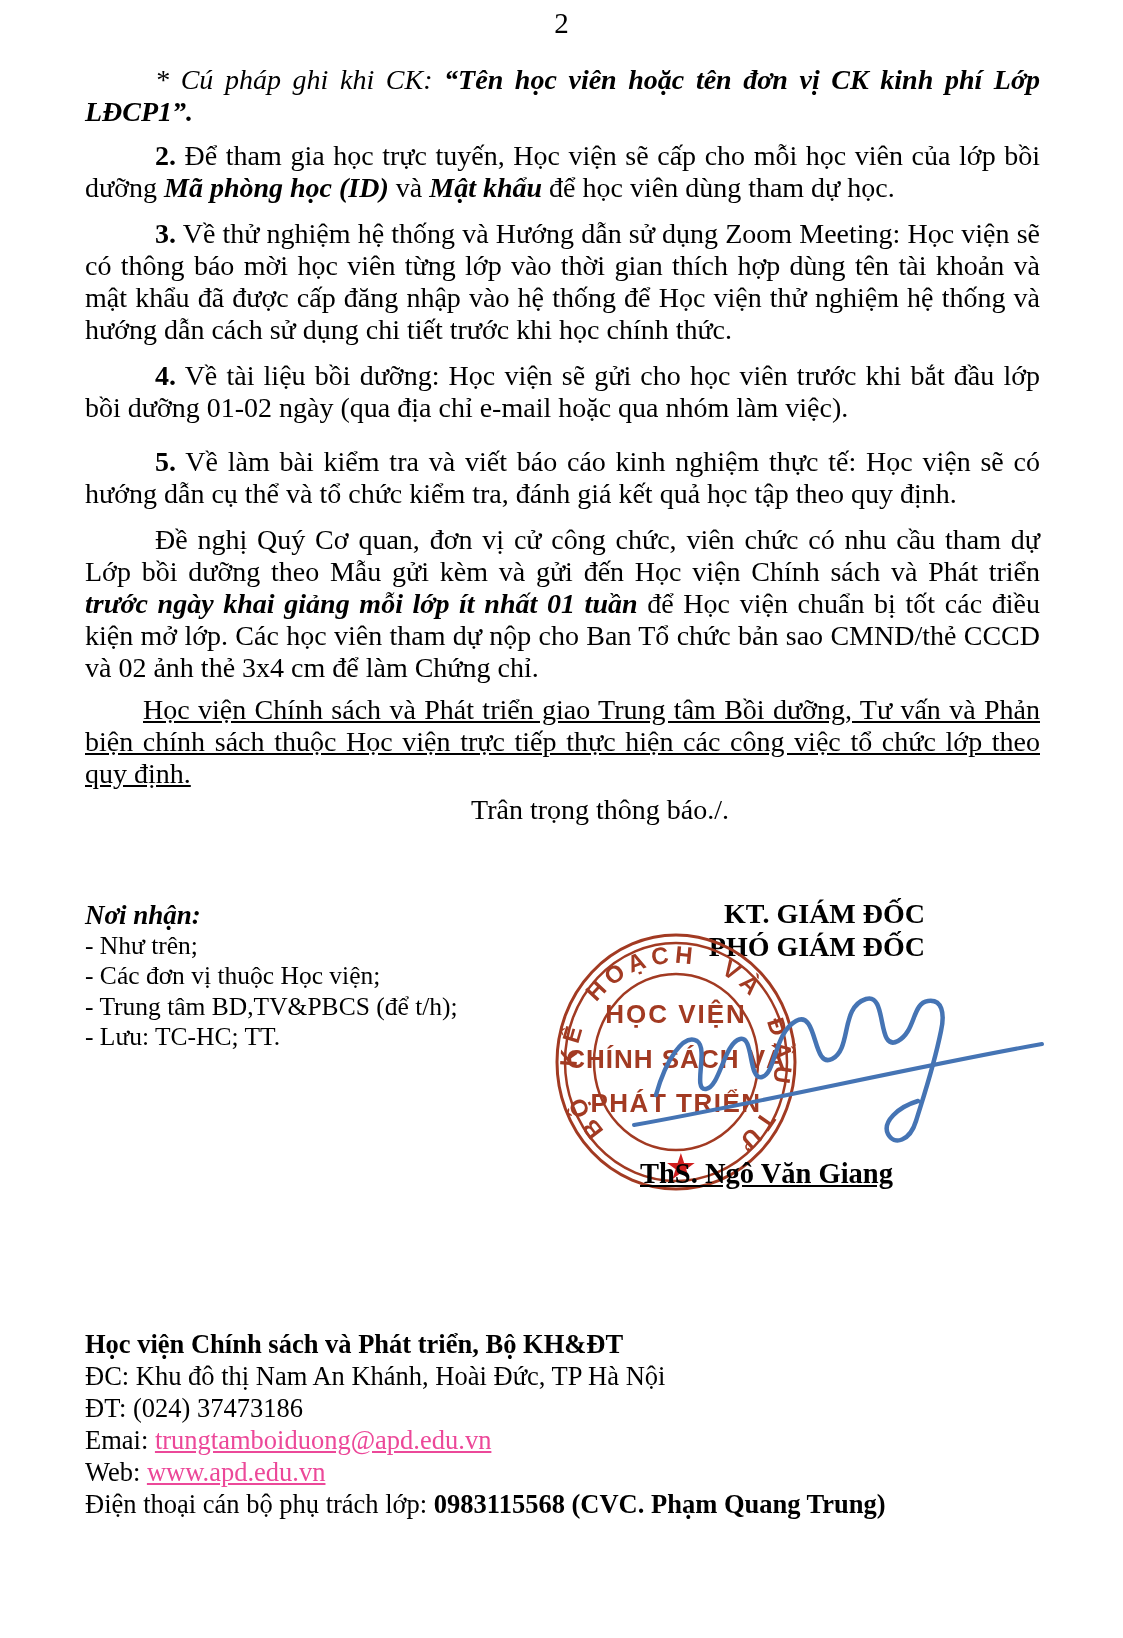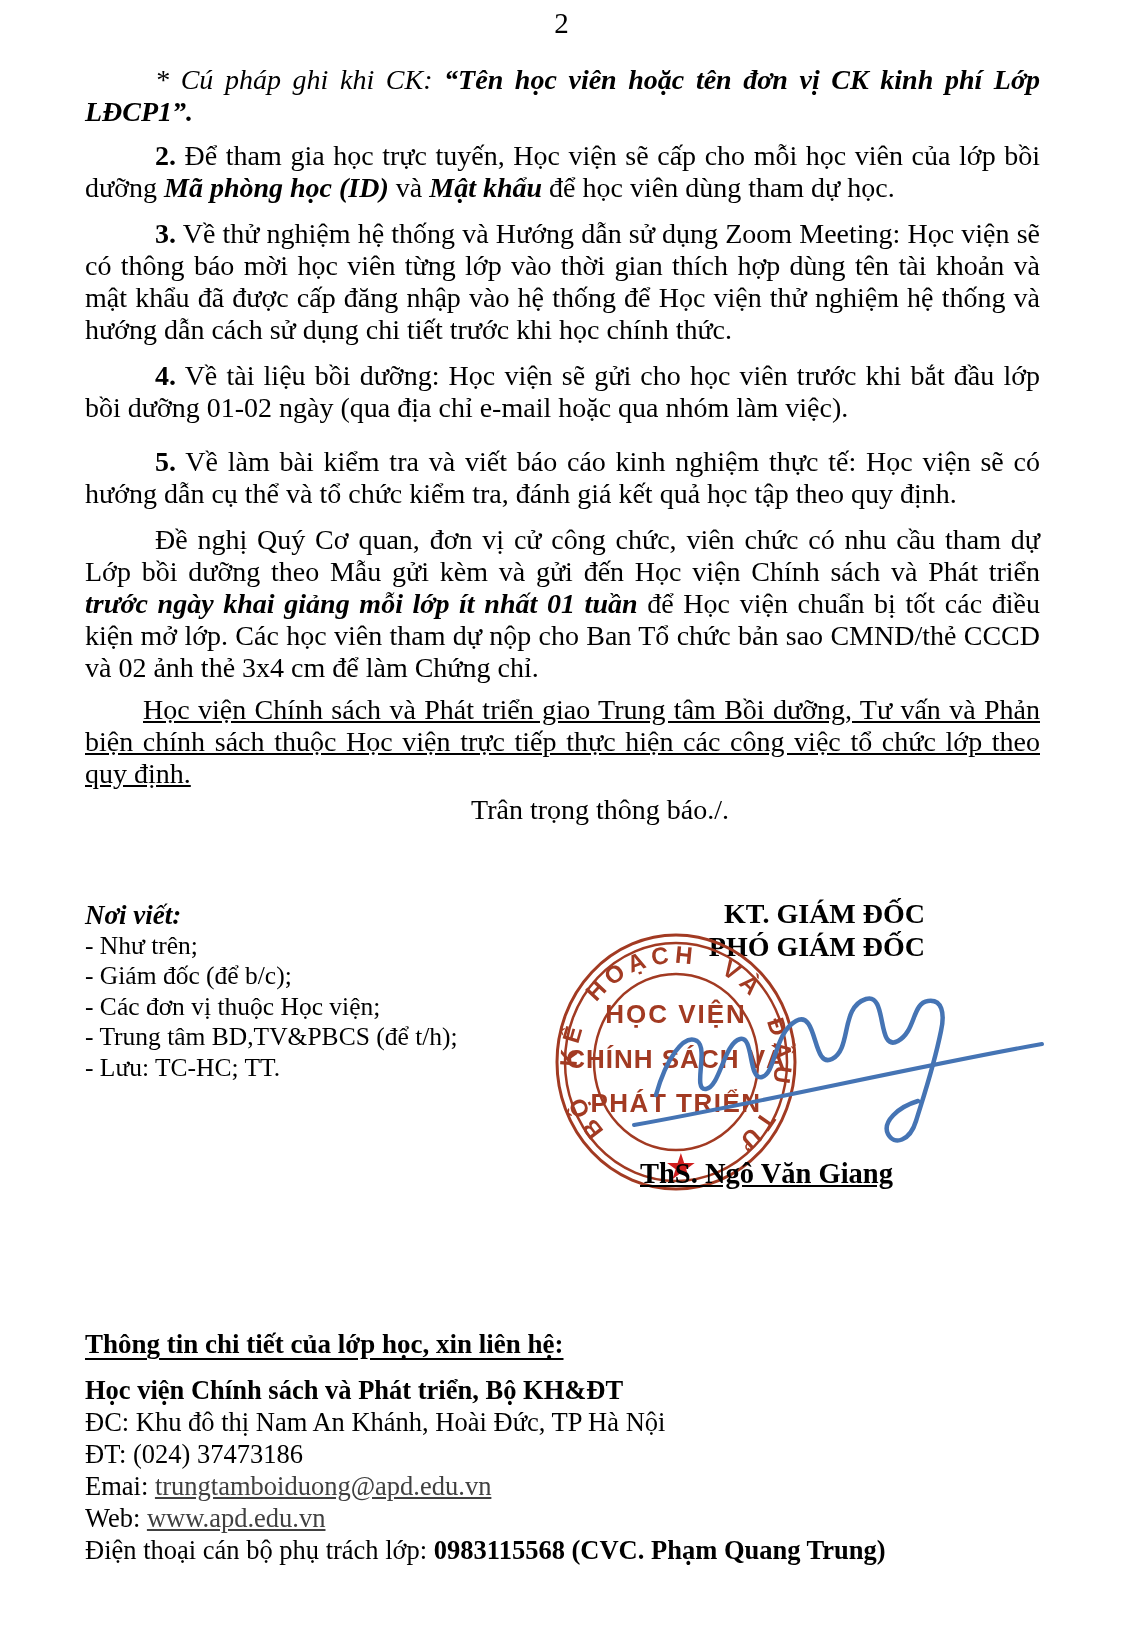--- a/index.html
+++ b/index.html
@@ -55,21 +55,21 @@
   .contact {
     position:absolute; left:85px; top:1328px;
     font-size:26.5px; line-height:32px;
   }
   .contact-heading {
     font-weight:bold; font-size:27px;
     text-decoration:underline; text-underline-offset:5px;
     margin-bottom:14px;
   }
   .contact-org { font-weight:bold; }
-  .link { color:#404040; text-decoration:underline; }
+  .link { color:#ec4899; text-decoration:underline; }
 </style>
 </head>
 <body>
 
 <div class="page">
 
   <div class="page-num">2</div>
 
   <div class="body-text">
     <p class="para p1"><span>* Cú pháp ghi khi CK: </span><span class="b">“Tên học viên hoặc tên đơn vị CK kinh phí Lớp LĐCP1”.</span></p>
@@ -83,23 +83,22 @@
     <p class="para p5"><span class="b">5.</span><span> Về làm bài kiểm tra và viết báo cáo kinh nghiệm thực tế: Học viện sẽ có hướng dẫn cụ thể và tổ chức kiểm tra, đánh giá kết quả học tập theo quy định.</span></p>
 
     <p class="para p6"><span>Đề nghị Quý Cơ quan, đơn vị cử công chức, viên chức có nhu cầu tham dự Lớp bồi dưỡng theo Mẫu gửi kèm và gửi đến Học viện Chính sách và Phát triển </span><span class="bi">trước ngày khai giảng mỗi lớp ít nhất 01 tuần</span><span> để Học viện chuẩn bị tốt các điều kiện mở lớp. Các học viên tham dự nộp cho Ban Tổ chức bản sao CMND/thẻ CCCD và 02 ảnh thẻ 3x4 cm để làm Chứng chỉ.</span></p>
 
     <p class="para p7">Học viện Chính sách và Phát triển giao Trung tâm Bồi dưỡng, Tư vấn và Phản biện chính sách thuộc Học viện trực tiếp thực hiện các công việc tổ chức lớp theo quy định.</p>
 
     <p class="para p8">Trân trọng thông báo./.</p>
   </div>
 
   <div class="recipients">
-    <div class="recipients-title">Nơi viết:</div>
+    <div class="recipients-title">Nơi nhận:</div>
     <div class="recipient-item">- Như trên;</div>
-    <div class="recipient-item">- Giám đốc (để b/c);</div>
     <div class="recipient-item">- Các đơn vị thuộc Học viện;</div>
     <div class="recipient-item">- Trung tâm BD,TV&amp;PBCS (để t/h);</div>
     <div class="recipient-item">- Lưu: TC-HC; TT.</div>
   </div>
 
   <div class="sig-head">
     <div>KT. GIÁM ĐỐC</div>
     <div>PHÓ GIÁM ĐỐC</div>
   </div>
 
@@ -126,21 +125,20 @@
   <svg class="sign-svg" width="420" height="192" viewBox="0 0 420 192">
     <g fill="none" stroke-linecap="round" stroke-linejoin="round" stroke="#4574b4">
       <path stroke-width="4" d="M 6 152 C 130 130 290 93 414 71"></path>
       <path stroke-width="4.5" d="M 28 122 C 38 86 56 60 69 68 C 81 76 64 118 78 116 C 92 114 96 70 112 66 C 126 62 120 108 134 104 C 148 100 146 60 168 48 C 190 36 184 96 204 86 C 224 76 212 34 238 26 C 260 19 248 80 270 68 C 288 58 284 30 300 28 C 314 26 317 40 313 58 C 305 97 294 128 288 148 C 282 168 266 173 260 161 C 254 149 270 134 290 128"></path>
     </g>
   </svg>
 
   <div class="signer-name">ThS. Ngô Văn Giang</div>
 
   <div class="contact">
-    <div class="contact-heading">Thông tin chi tiết của lớp học, xin liên hệ:</div>
     <div class="contact-org">Học viện Chính sách và Phát triển, Bộ KH&amp;ĐT</div>
     <div>ĐC: Khu đô thị Nam An Khánh, Hoài Đức, TP Hà Nội</div>
     <div>ĐT: (024) 37473186</div>
     <div><span>Emai: </span><a href="#" class="link">trungtamboiduong@apd.edu.vn</a></div>
     <div><span>Web: </span><a href="#" class="link">www.apd.edu.vn</a></div>
     <div><span>Điện thoại cán bộ phụ trách lớp: </span><span class="b">0983115568 (CVC. Phạm Quang Trung)</span></div>
   </div>
 
 </div>
 

